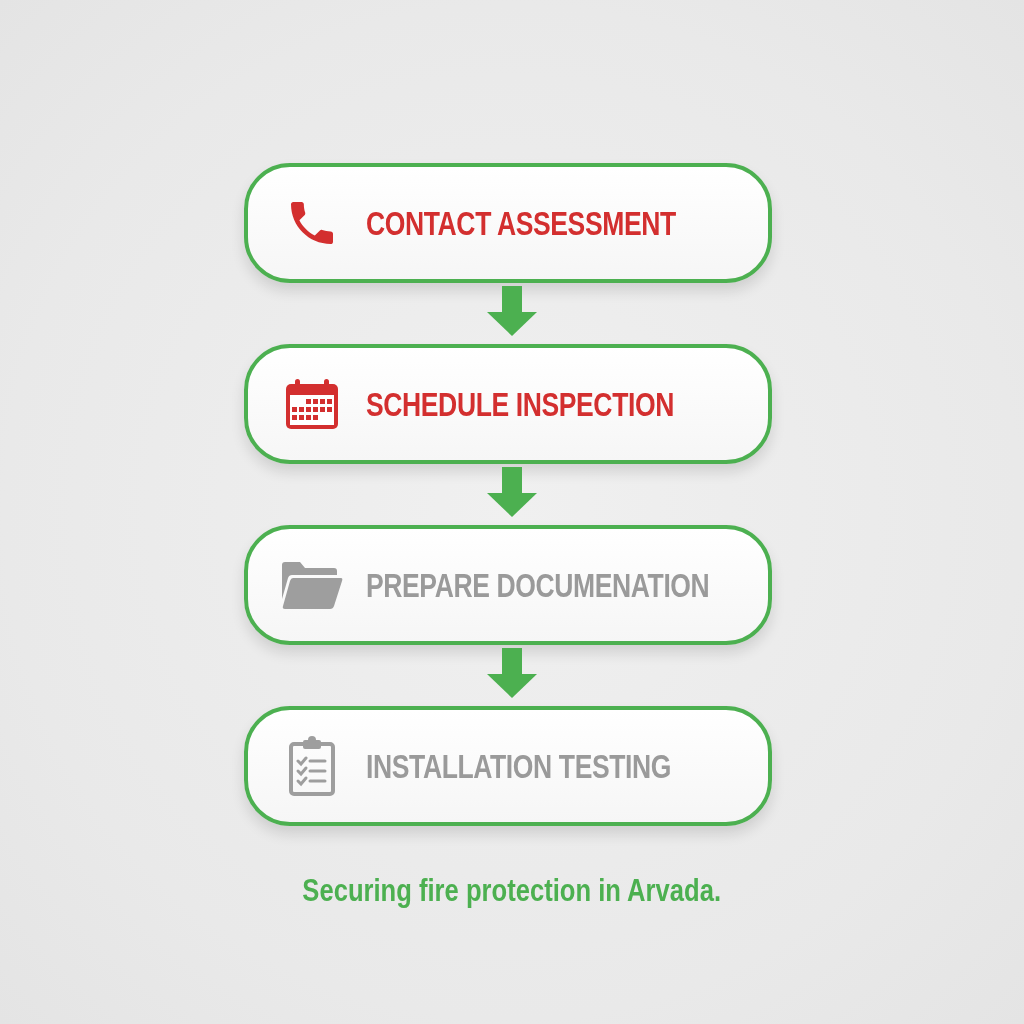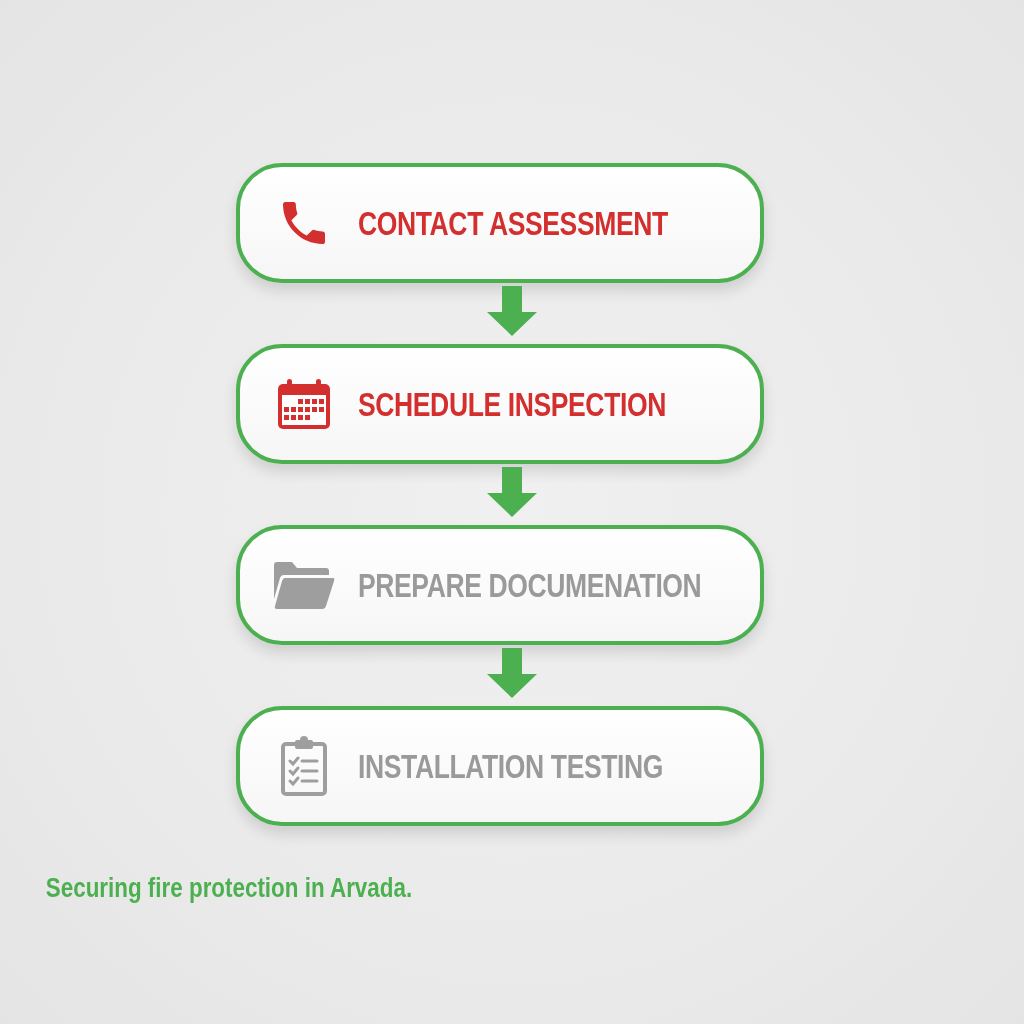--- a/index.html
+++ b/index.html
@@ -2,40 +2,40 @@
 <html><head>
 <meta charset="utf-8">
 <style>
   html, body { margin:0; padding:0; }
   body {
     width:1024px; height:1024px; position:relative; overflow:hidden;
     background: radial-gradient(ellipse at center, #f0f0f0 0%, #e9e9e9 70%, #e4e4e4 100%);
     font-family: "Liberation Sans", sans-serif;
   }
   .step {
-    position:absolute; left:236px; width:520px; height:112px;
+    position:absolute; left:244px; width:520px; height:112px;
     border:4px solid #4cb050; border-radius:46px;
     background: linear-gradient(180deg, #ffffff 0%, #f6f6f6 100%);
     box-shadow: 0 8px 14px rgba(0,0,0,0.12);
     display:flex; align-items:center;
     box-sizing:content-box;
   }
   .icon { position:absolute; left:32px; top:26px; width:64px; height:60px; display:flex; align-items:center; justify-content:center; }
   .label {
     position:absolute; left:118px; top:0; height:112px; line-height:112px;
     font-family: "Liberation Sans", sans-serif; font-weight:bold;
     font-size:34px; letter-spacing:-0.5px;
     transform: scaleX(0.78); transform-origin:left center; white-space:nowrap;
   }
   .active .label { color:#d32f2f; }
   .inactive .label { color:#9a9a9a; }
   .arrow { position:absolute; left:487px; width:50px; height:52px; }
   .tagline {
-    position:absolute; left:0; width:1024px; top:872px; text-align:left;
-    color:#4cb050; font-weight:bold; font-size:28px;
+    position:absolute; left:0; width:1024px; top:872px; text-align:center;
+    color:#4cb050; font-weight:bold; font-size:32px;
     font-family: "Liberation Sans", sans-serif;
   }
   .tagline span { display:inline-block; transform:scaleX(0.8); white-space:nowrap; }
 </style>
 </head>
 <body>
 
 <div>
 
   <div class="step active" style="top:163px;">

